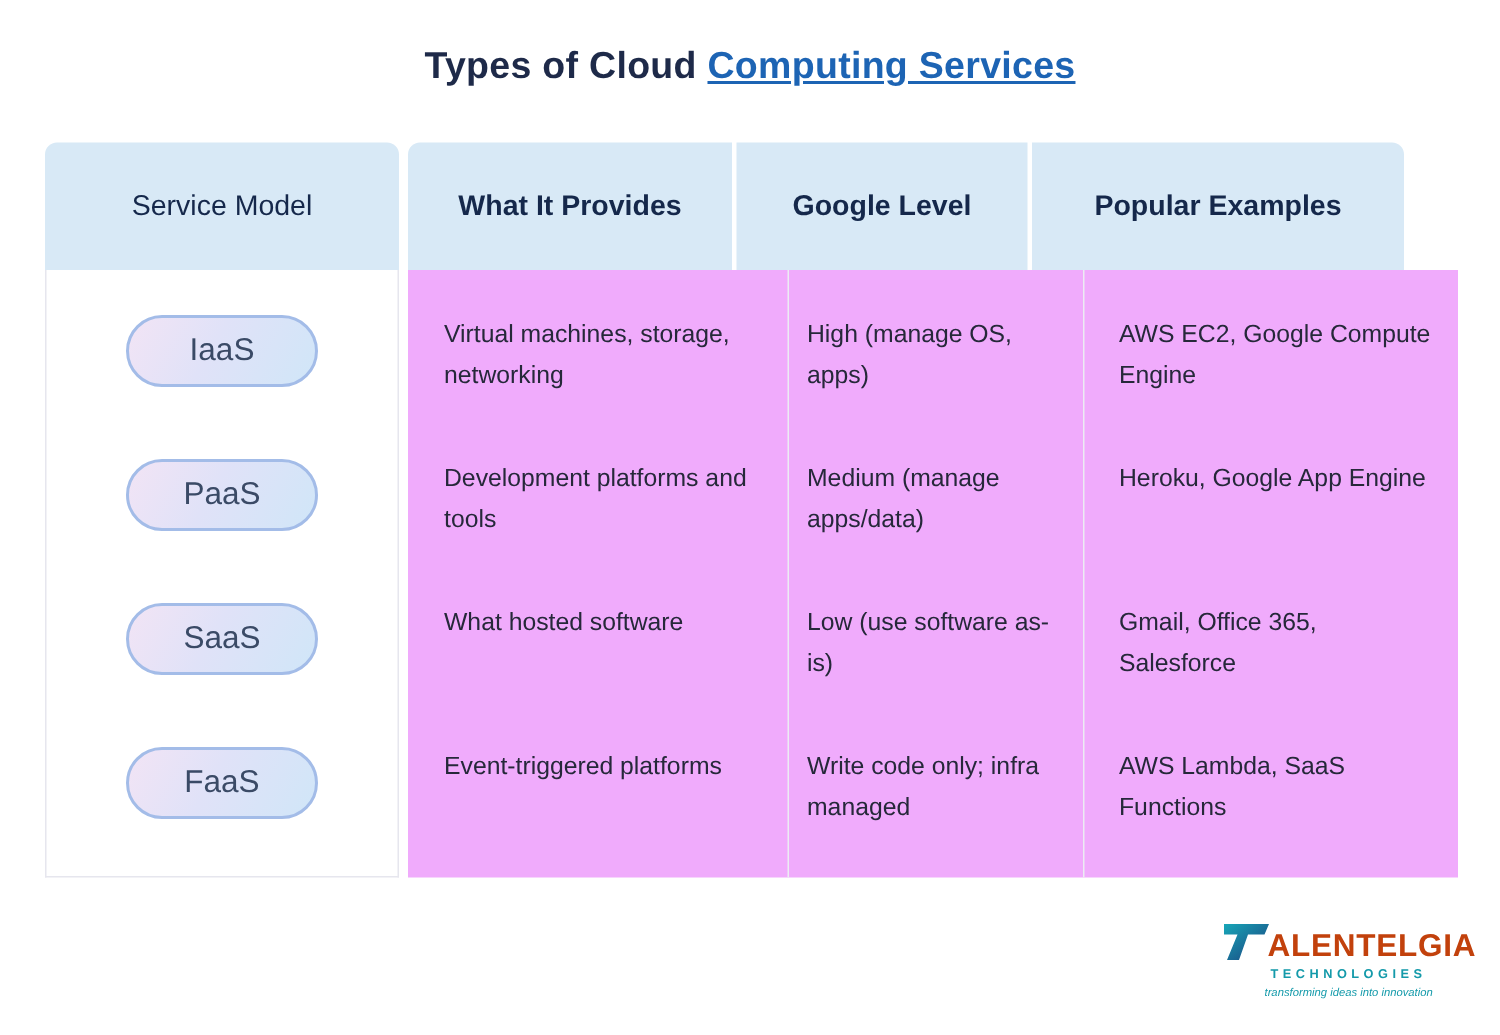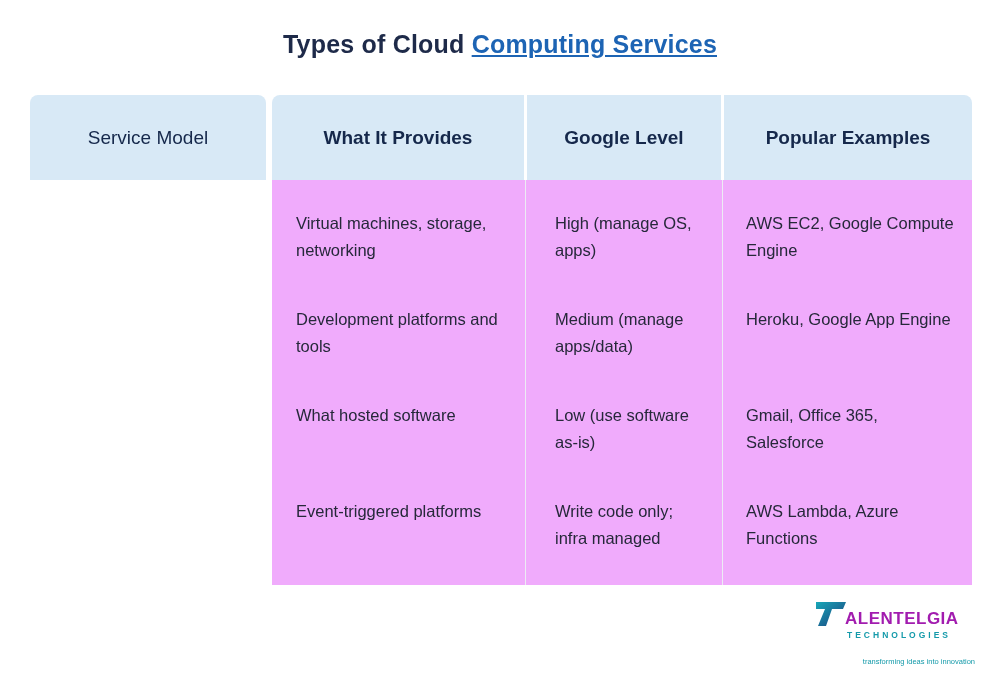--- a/index.html
+++ b/index.html
@@ -40,59 +40,65 @@
   .pill.first { margin-top:30px; }
 
   
   .right-card { position:absolute; left:272px; top:95px; width:700px; height:490px; }
   .right-header { display:flex; height:85px; gap:3px; }
   .hcell {
     background:#d8e9f6;
     display:flex; align-items:center; justify-content:center;
     font-size:19px; font-weight:bold; color:#15284b;
   }
-  .hcell.c1 { width:252px; border-top-left-radius:8px; }
+  .hcell.c1 { width:216px; border-top-left-radius:8px; }
   .hcell.c2 { width:194px; }
   .hcell.c3 { width:248px; border-top-right-radius:8px; }
 
   .right-body {
     position:relative; height:405px; background:#f0abfc;
     display:grid; grid-template-columns:253px 197px 250px;
     grid-auto-rows:96px; padding-top:30px;
   }
   .sep { position:absolute; top:0; bottom:0; width:1px; background:#ececf3; }
   .sep.s1 { left:253px; }
   .sep.s2 { left:450px; }
   .cell {
     font-size:16.5px; line-height:27px; color:#26283a;
     padding:0 18px 0 24px;
   }
-  .cell.mid { padding-left:30px; padding-right:14px; }
+  .cell.mid { padding-left:13px; padding-right:14px; }
 
   
   .logo { position:absolute; right:25px; bottom:24px; width:160px; }
   .logo-top { display:flex; align-items:flex-end; }
   .logo-mark { flex-shrink:0; margin-right:-2px; }
-  .logo-name { font-size:17px; font-weight:bold; color:#a21caf; letter-spacing:0.5px; line-height:1; }
+  .logo-name { font-size:21px; font-weight:bold; color:#c2410c; letter-spacing:0.5px; line-height:1; }
   .logo-sub {
     margin-left:32px; margin-top:3px;
     font-size:8.5px; font-weight:bold; letter-spacing:3px; color:#149aaa;
   }
   .logo-tagline {
-    margin-left:28px; margin-top:17px;
-    font-size:7.5px; color:#149aaa;text-align:right;
+    margin-left:28px; margin-top:3px;
+    font-size:7.5px; font-style:italic; color:#149aaa;
   }
 </style>
 </head>
 <body>
 
 <h1 class="title"><span class="t-dark">Types of Cloud </span><span class="t-accent">Computing Services</span></h1>
 
 <div class="left-card">
   <div class="left-header">Service Model</div>
+  <div class="left-body">
+    <div class="pill first">IaaS</div>
+    <div class="pill">PaaS</div>
+    <div class="pill">SaaS</div>
+    <div class="pill">FaaS</div>
+  </div>
 </div>
 
 <div class="right-card">
   <div class="right-header">
     <div class="hcell c1">What It Provides</div>
     <div class="hcell c2">Google Level</div>
     <div class="hcell c3">Popular Examples</div>
   </div>
   <div class="right-body">
     <div class="sep s1"></div>
@@ -105,21 +111,21 @@
     <div class="cell">Development platforms and tools</div>
     <div class="cell mid">Medium (manage apps/data)</div>
     <div class="cell">Heroku, Google App Engine</div>
 
     <div class="cell">What hosted software</div>
     <div class="cell mid">Low (use software as-is)</div>
     <div class="cell">Gmail, Office 365, Salesforce</div>
 
     <div class="cell">Event-triggered platforms</div>
     <div class="cell mid">Write code only; infra managed</div>
-    <div class="cell">AWS Lambda, Azure Functions</div>
+    <div class="cell">AWS Lambda, SaaS Functions</div>
   </div>
 </div>
 
 <div class="logo">
   <div class="logo-top">
     <svg class="logo-mark" width="32" height="26" viewBox="0 0 32 26">
       <defs>
         <linearGradient id="lg" x1="0" y1="0" x2="1" y2="1">
           <stop offset="0" stop-color="#17a7b8"></stop>
           <stop offset="1" stop-color="#1c3e7c"></stop>

